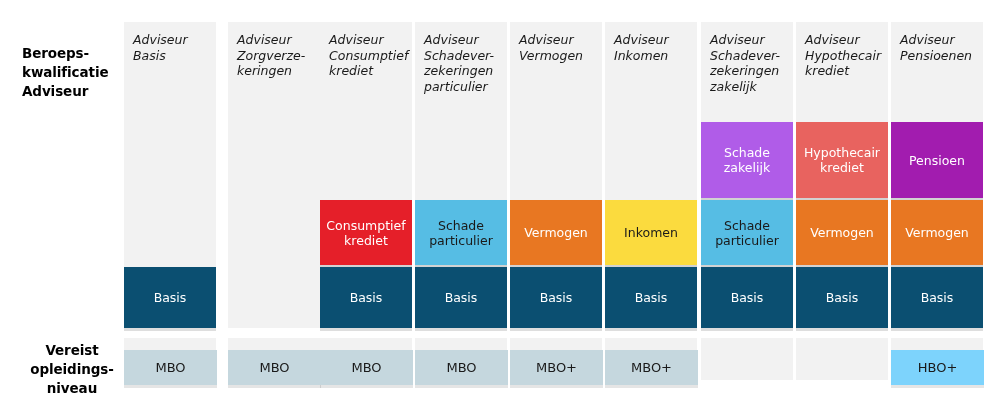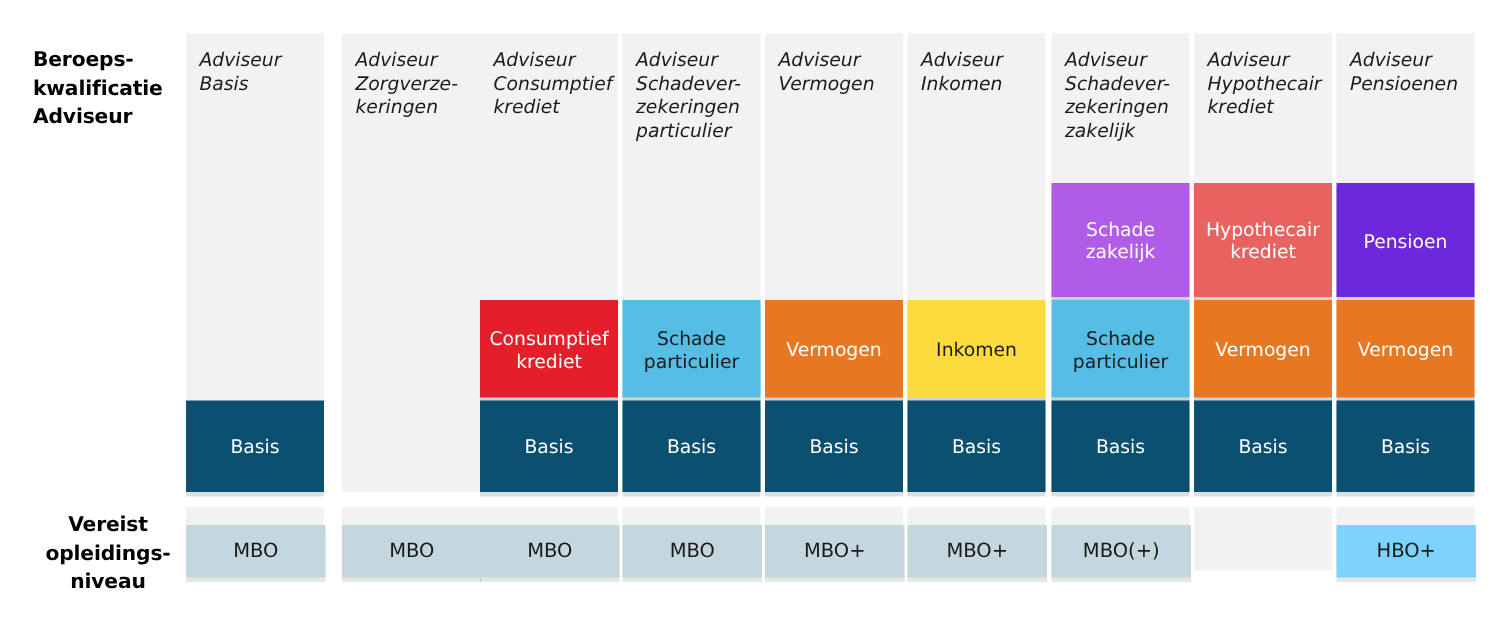--- a/index.html
+++ b/index.html
@@ -27,21 +27,21 @@
   .row-label {
     position: absolute;
     left: 22px;
     font-size: 13.5px;
     font-weight: bold;
     line-height: 19px;
     color: #000000;
     white-space: pre-line;
     letter-spacing: -0.1px;
   }
-  #label-qualification { top: 31px; width: 100px; }
+  #label-qualification { top: 44px; width: 100px; }
   #label-education     { top: 341px; width: 100px; text-align: center; }
 
   
   .column {
     position: absolute;
     top: 22px;
     width: 92px;
     height: 358px;
   }
   .col-bg {
@@ -188,38 +188,37 @@
         <div class="col-bg-edu" style="background: rgb(242, 242, 242);"></div>
         <div class="col-title">Adviseur
 Schadever-
 zekeringen
 zakelijk</div>
         <div class="block slot-top" style="background: rgb(176, 92, 232); color: rgb(255, 255, 255);">Schade
 zakelijk</div>
         <div class="block slot-mid" style="background: rgb(86, 189, 228); color: rgb(26, 26, 26);">Schade
 particulier</div>
         <div class="block slot-basis" style="background: rgb(11, 79, 113); color: rgb(255, 255, 255);">Basis</div>
-        <div class="edu-block slot-edu" style="background: rgb(197, 215, 222);">MBO(+)</div>
       </div>
       <div class="column" style="left: 796px;">
         <div class="col-bg" style="background: rgb(242, 242, 242);"></div>
         <div class="col-bg-edu" style="background: rgb(242, 242, 242);"></div>
         <div class="col-title">Adviseur
 Hypothecair
 krediet</div>
         <div class="block slot-top" style="background: rgb(232, 99, 95); color: rgb(255, 255, 255);">Hypothecair
 krediet</div>
         <div class="block slot-mid" style="background: rgb(232, 119, 34); color: rgb(255, 255, 255);">Vermogen</div>
         <div class="block slot-basis" style="background: rgb(11, 79, 113); color: rgb(255, 255, 255);">Basis</div>
       </div>
       <div class="column" style="left: 891px;">
         <div class="col-bg" style="background: rgb(242, 242, 242);"></div>
         <div class="col-bg-edu" style="background: rgb(242, 242, 242);"></div>
         <div class="col-title">Adviseur
 Pensioenen</div>
-        <div class="block slot-top" style="background: #6d28d9; color: rgb(255, 255, 255);">Pensioen</div>
+        <div class="block slot-top" style="background: #a21caf; color: rgb(255, 255, 255);">Pensioen</div>
         <div class="block slot-mid" style="background: rgb(232, 119, 34); color: rgb(255, 255, 255);">Vermogen</div>
         <div class="block slot-basis" style="background: rgb(11, 79, 113); color: rgb(255, 255, 255);">Basis</div>
         <div class="edu-block slot-edu" style="background: #7dd3fc;">HBO+</div>
       </div>
     </div>
 
 </div>
 
 </body></html>

